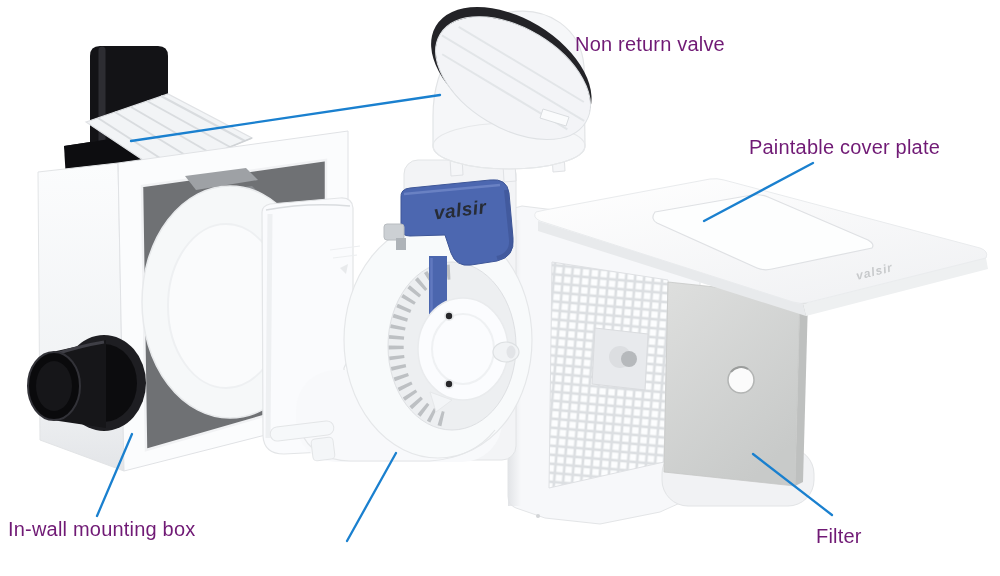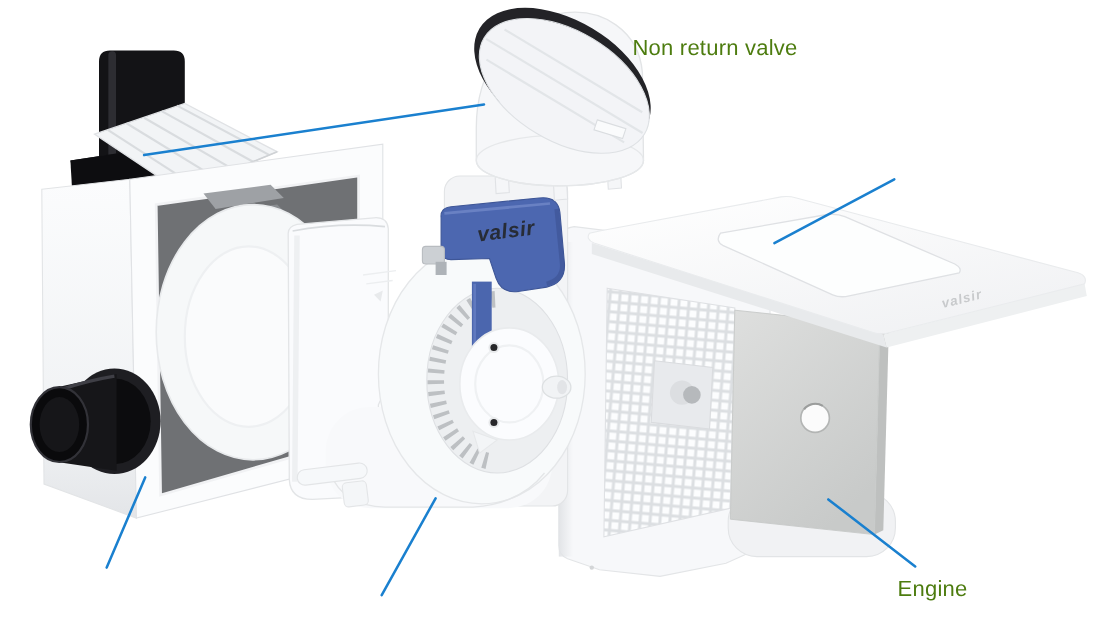--- a/index.html
+++ b/index.html
@@ -1,19 +1,19 @@
 <!DOCTYPE html>
 <html><head>
 <meta charset="utf-8">
 <style>
   html,body{margin:0;padding:0;background:#ffffff;}
   .stage{position:relative;width:1000px;height:576px;background:#ffffff;overflow:hidden;
          font-family:"Liberation Sans",sans-serif;}
   .stage svg{position:absolute;left:0;top:0;}
-  .callout{position:absolute;font-size:20px;color:#4d7c0f;letter-spacing:.2px;white-space:nowrap;}
+  .callout{position:absolute;font-size:20px;color:#701a75;letter-spacing:.2px;white-space:nowrap;}
 </style>
 </head>
 <body>
 
 <div class="stage">
 <svg width="1000" height="576" viewBox="0 0 1000 576">
   <defs>
     <linearGradient id="sideGrad" x1="0" y1="0" x2="0" y2="1">
       <stop offset="0" stop-color="#fbfcfd"></stop>
           <stop offset="0.75" stop-color="#f0f2f4"></stop>
@@ -187,14 +187,16 @@
   <g stroke-width="2.3" stroke-linecap="round">
     <line x1="131" y1="141" x2="440" y2="95" stroke="#1a80cf"></line>
     <line x1="813" y1="163" x2="704" y2="221" stroke="#1a80cf"></line>
     <line x1="97" y1="516" x2="132" y2="434" stroke="#1a80cf"></line>
     <line x1="347" y1="541" x2="396" y2="453" stroke="#1a80cf"></line>
     <line x1="753" y1="454" x2="832" y2="515" stroke="#1a80cf"></line>
   </g>
 </svg>
 
 <div class="callout" style="left:575px;top:33px">Non return valve</div>
-<div class="callout" style="left:816px;top:525px">Engine</div>
+<div class="callout" style="left:749px;top:136px">Paintable cover plate</div>
+<div class="callout" style="left:8px;top:518px">In-wall mounting box</div>
+<div class="callout" style="left:816px;top:525px">Filter</div>
 </div>
 
 </body></html>

